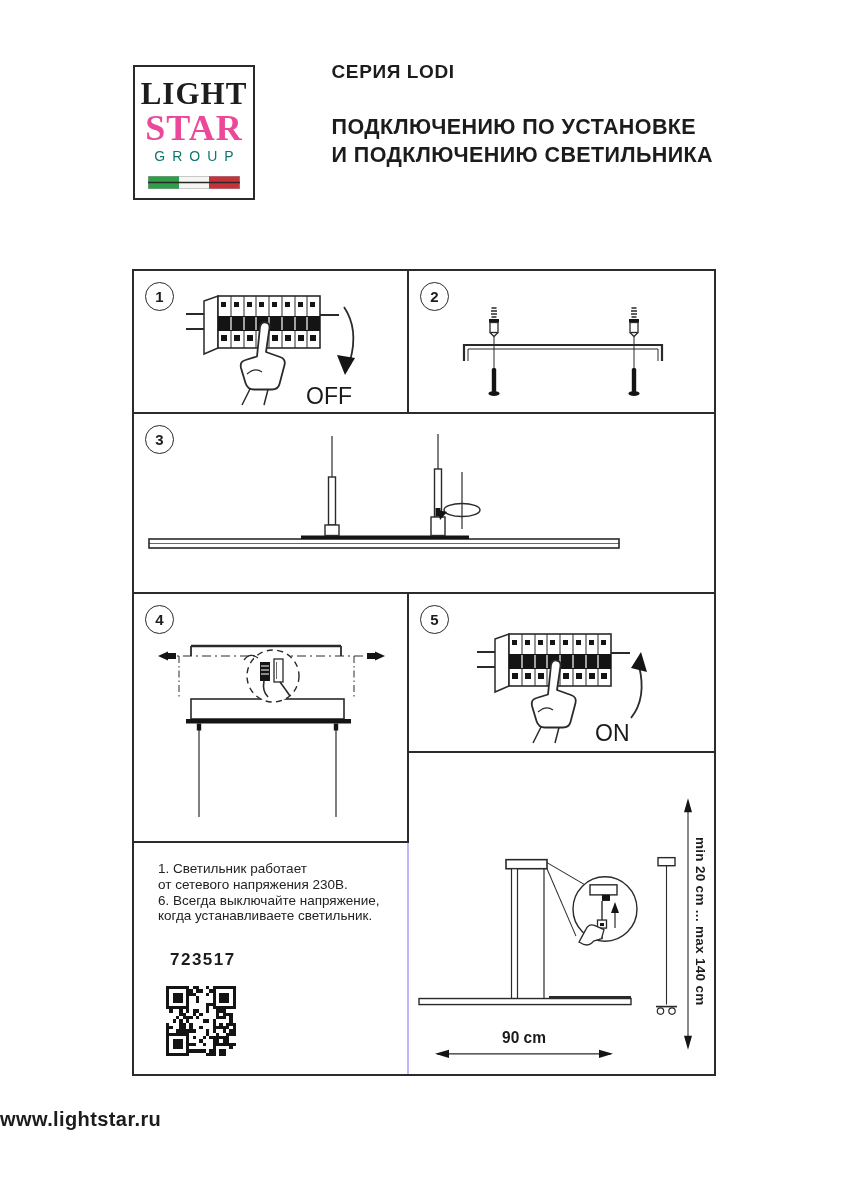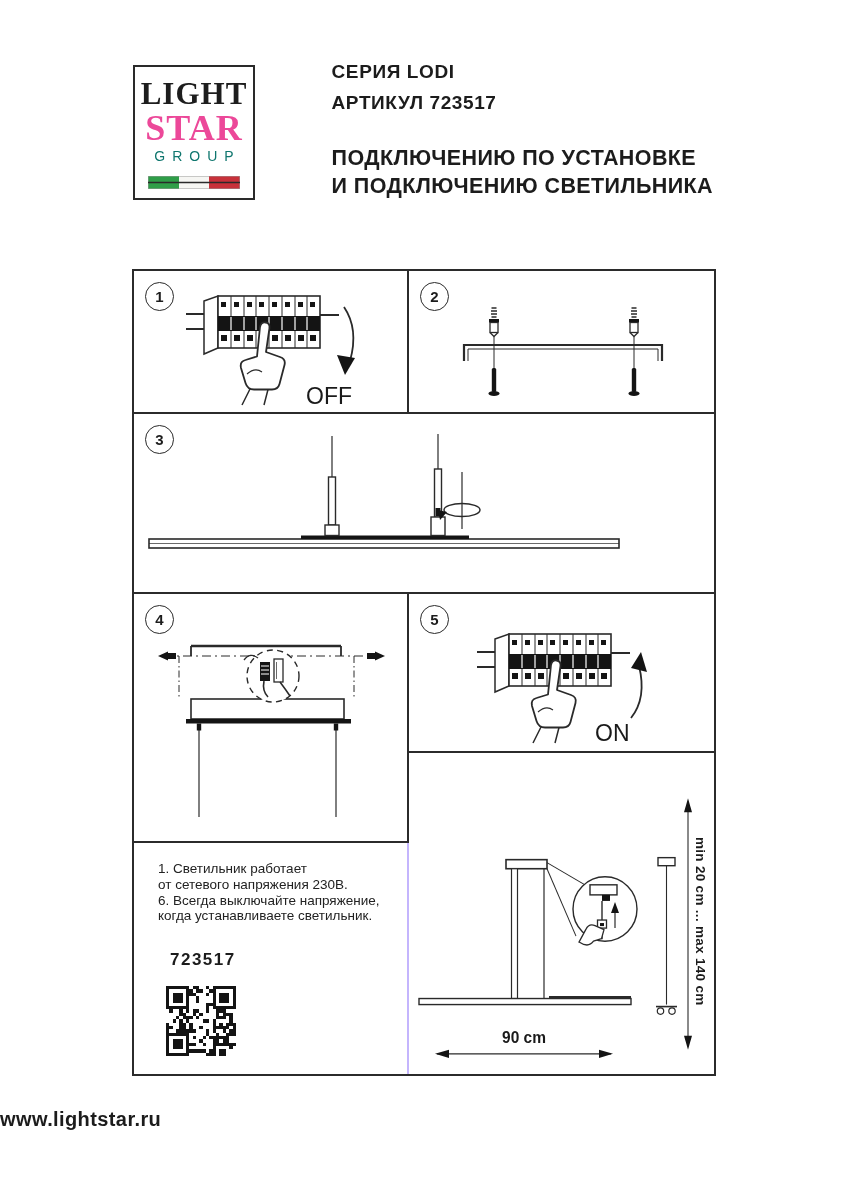--- a/index.html
+++ b/index.html
@@ -69,21 +69,20 @@
       <rect x="0" y="0" width="31" height="13" fill="#2f9e48"></rect>
       <rect x="31" y="0" width="30" height="13" fill="#f6f6f3"></rect>
       <rect x="61" y="0" width="31" height="13" fill="#c8313a"></rect>
       <rect x="0" y="0" width="92" height="13" fill="none" stroke="#9a9a9a" stroke-width="1"></rect>
       <line x1="0" y1="6.5" x2="92" y2="6.5" stroke="#2a2a2a" stroke-width="1.6"></line>
     </svg>
   </div>
 
   <div class="hdr">
     <div class="hdr-series">СЕРИЯ LODI</div>
-    <div class="hdr-article">АРТИКУЛ 723517</div>
     <div class="hdr-title">
       <div>ПОДКЛЮЧЕНИЮ ПО УСТАНОВКЕ</div>
       <div>И ПОДКЛЮЧЕНИЮ СВЕТИЛЬНИКА</div>
     </div>
   </div>
 
   <div class="grid">
 
     <div class="cell c1">
       <div class="num">1</div>

